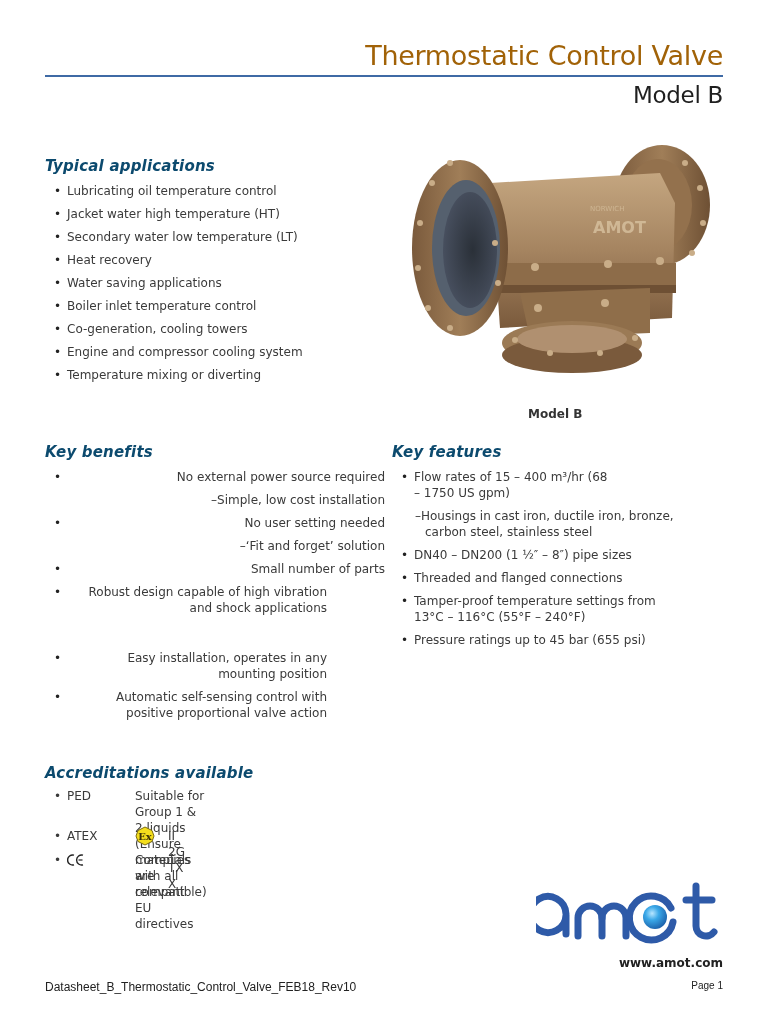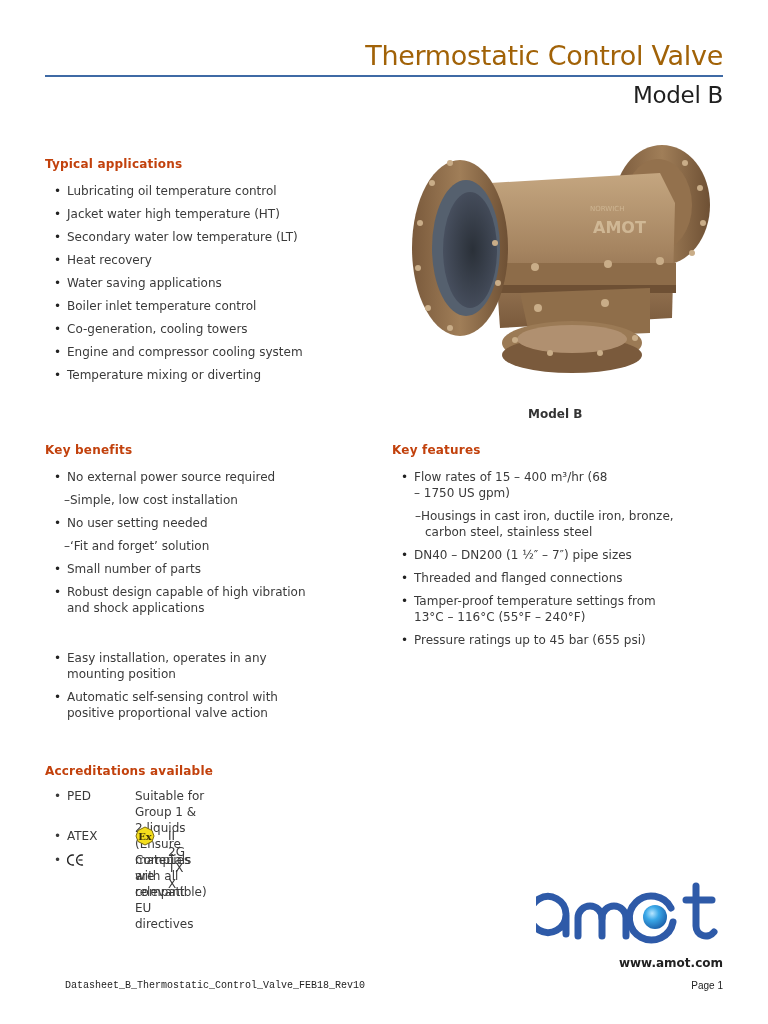--- a/index.html
+++ b/index.html
@@ -4,50 +4,50 @@
 <style>
   html, body { margin: 0; padding: 0; background: #ffffff; }
   body { width: 768px; height: 1024px; position: relative; overflow: hidden;
          font-family: "DejaVu Sans", "Liberation Sans", sans-serif; color: #3a3a3a; }
 
   .title { position: absolute; right: 45px; top: 40px; font-size: 27px; color: #a16207;
            font-family: "DejaVu Sans", sans-serif; font-weight: normal; letter-spacing: -0.3px; white-space: nowrap; }
   .rule { position: absolute; left: 45px; right: 45px; top: 75px; height: 2px; background: #3f6aa5; }
   .subtitle { position: absolute; right: 45px; top: 82px; font-size: 23px; color: #1f1f1f; white-space: nowrap; letter-spacing: -0.3px; }
 
-  .heading { position: absolute; font-size: 12px; color: #c2410c; font-weight: bold;
-             letter-spacing: 0.2px; white-space: nowrap; font-weight: 600; }
+  .heading { position: absolute; font-size: 15px; color: #0c4a6e; font-weight: bold;
+             letter-spacing: 0.2px; white-space: nowrap; font-weight: 600; font-style: italic; }
 
   ul.list { position: absolute; margin: 0; padding: 0; list-style: none; font-size: 12px; color: #3a3a3a; }
   ul.list li { position: relative; padding-left: 22px; line-height: 16px; }
   ul.list li.bullet::before { content: "\2022"; position: absolute; left: 9px; top: 0; color: #222; font-size: 12px; }
   ul.list li.dash { padding-left: 29px; text-indent: -10px; }
   ul.list li.dash::before { content: "\2013 "; }
   ul.list li.sub2 { padding-left: 33px; text-indent: -10px; }
   ul.list li.sub2::before { content: "\2013 "; }
 
   .apps li { margin-bottom: 7px; }
-  .benefits li { margin-bottom: 7px; }
+  .benefits li { margin-bottom: 7px; text-align: right; }
   .features li { margin-bottom: 7px; }
 
   .valve-wrap { position: absolute; left: 410px; top: 143px; width: 318px; height: 232px; }
   .caption { position: absolute; left: 528px; top: 407px; font-size: 12px; font-weight: bold; color: #333; }
 
   .accr { position: absolute; left: 45px; top: 788px; font-size: 12px; color: #3a3a3a; }
   .accr .row { position: relative; height: 16px; line-height: 16px; margin-bottom: 8px; }
   .accr .row.tall { height: 32px; }
   .accr .bul { position: absolute; left: 9px; top: 0; }
   .accr .lbl { position: absolute; left: 22px; top: 0; }
   .accr .desc { position: absolute; left: 90px; top: 0; white-space: pre-line; }
   .ex-icon { position: absolute; left: 90px; top: -2px; width: 20px; height: 20px; }
   .accr .desc.after-icon { left: 123px; }
 
   .logo { position: absolute; left: 536px; top: 878px; width: 190px; height: 70px; }
   .url { position: absolute; right: 45px; top: 956px; font-size: 12px; font-weight: bold; color: #222; }
-  .footer-left { position: absolute; left: 45px; top: 980px; font-size: 10px; color: #222; font-family: Liberation Mono, monospace; margin-left: 20px; }
+  .footer-left { position: absolute; left: 45px; top: 980px; font-size: 12px; color: #222; font-family: Liberation Sans, sans-serif; }
   .footer-right { position: absolute; right: 45px; top: 980px; font-size: 10px; color: #222; font-family: "Liberation Sans", sans-serif; }
 </style>
 </head>
 <body>
 
 <div class="title">Thermostatic Control Valve</div>
 <div class="rule"></div>
 <div class="subtitle">Model B</div>
 
 <div class="heading" style="left:45px; top:157px;">Typical applications</div>
@@ -138,21 +138,21 @@
   <li class="bullet">Small number of parts</li>
   <li class="bullet" style="width:260px;">Robust design capable of high vibration and shock applications</li>
   <li class="bullet" style="width:260px;margin-top:34px;">Easy installation, operates in any mounting position</li>
   <li class="bullet" style="width:260px;">Automatic self-sensing control with positive proportional valve action</li>
 </ul>
 
 <div class="heading" style="left:392px; top:443px;">Key features</div>
 <ul class="list features" style="left:392px; top:469px; width:310px;">
   <li class="bullet" style="width:200px;">Flow rates of 15 – 400 m³/hr (68 – 1750 US gpm)</li>
   <li class="sub2" style="width:270px;">Housings in cast iron, ductile iron, bronze, carbon steel, stainless steel</li>
-  <li class="bullet">DN40 – DN200 (1 ½″ – 7″) pipe sizes</li>
+  <li class="bullet">DN40 – DN200 (1 ½″ – 8″) pipe sizes</li>
   <li class="bullet">Threaded and flanged connections</li>
   <li class="bullet" style="width:270px;">Tamper-proof temperature settings from 13°C – 116°C (55°F – 240°F)</li>
   <li class="bullet">Pressure ratings up to 45 bar (655 psi)</li>
 </ul>
 
 <div class="heading" style="left:45px; top:764px;">Accreditations available</div>
 <div class="accr">
   <div class="row tall">
     <span class="bul">•</span>
     <span class="lbl">PED</span>

